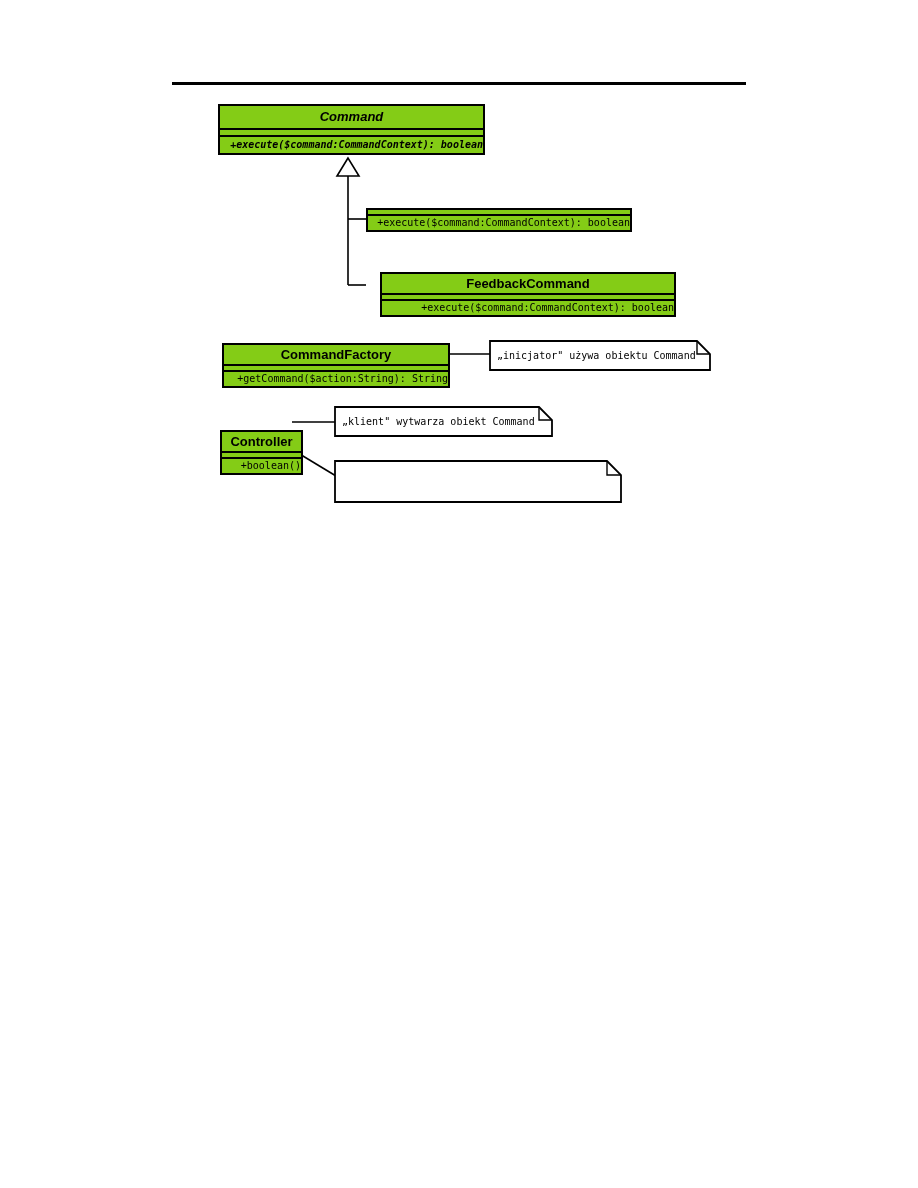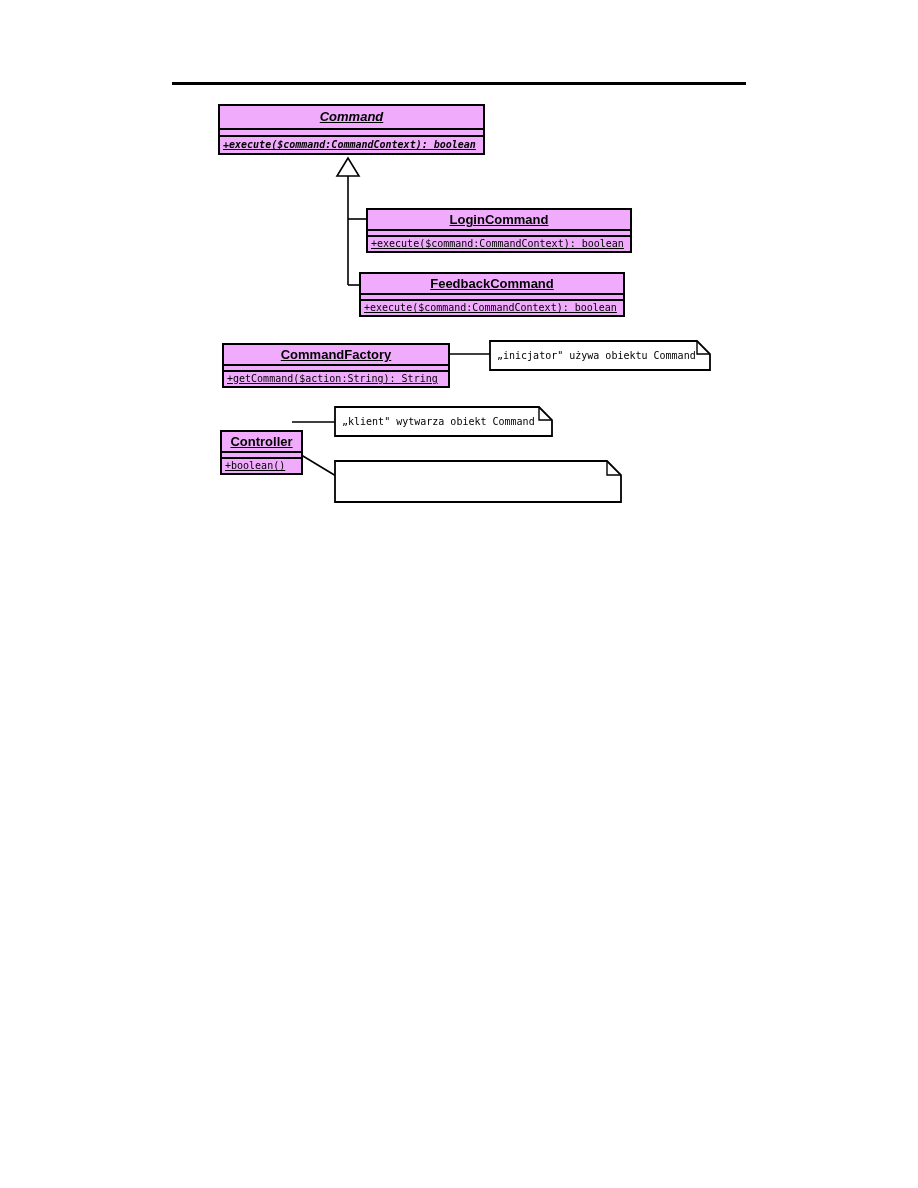--- a/index.html
+++ b/index.html
@@ -13,56 +13,56 @@
   .top-rule {
     position:absolute; left:172px; top:82px;
     width:574px; height:3px; background:#000;
   }
   .svg-layer {
     position:absolute; left:0; top:0; width:918px; height:1188px;
   }
   
   .uml-class {
     position:absolute;
-    background:#f0abfc;
+    background:#84cc16;
     border:2px solid #000;
     box-sizing:border-box;
-    text-decoration:underline;
   }
   .uml-title {
     text-align:center;
     font-weight:bold;
     font-size:13px;
     color:#000;
     border-bottom:2px solid #000;
     white-space:nowrap;
     overflow:hidden;
   }
   .uml-spacer {
     border-bottom:2px solid #000;
   }
   .uml-methods {
     font-family:"DejaVu Sans Mono", monospace;
     font-size:10px;
     color:#000;
     padding-left:3px;
     white-space:nowrap;
     overflow:hidden;
+    text-align:right;
   }
   .abstract .uml-title { font-style:italic; }
   .abstract .uml-methods { font-style:italic; font-weight:bold; }
 
   
   .cls-command          { left:218px; top:104px; width:267px; }
   .cls-command .uml-title   { height:22px; line-height:22px; }
   .cls-command .uml-spacer  { height:5px; }
   .cls-command .uml-methods { height:16px; line-height:16px; }
 
   .cls-login            { left:366px; top:208px; width:266px; }
-  .cls-feedback         { left:359px; top:272px; width:266px; }
+  .cls-feedback         { left:380px; top:272px; width:296px; }
   .cls-factory          { left:222px; top:343px; width:228px; }
   .cls-controller       { left:220px; top:430px; width:83px;  }
 
   .cls-login .uml-title, .cls-feedback .uml-title,
   .cls-factory .uml-title, .cls-controller .uml-title
                         { height:19px; line-height:19px; }
   .cls-login .uml-spacer, .cls-feedback .uml-spacer,
   .cls-factory .uml-spacer, .cls-controller .uml-spacer
                         { height:4px; }
   .cls-login .uml-methods, .cls-feedback .uml-methods,
@@ -109,21 +109,20 @@
     <path d="M607,461 V475 H621" fill="none" stroke="#000" stroke-width="1.4"></path>
   </svg>
 
   <div class="uml-class cls-command abstract">
     <div class="uml-title">Command</div>
     <div class="uml-spacer"></div>
     <div class="uml-methods">+execute($command:CommandContext): boolean</div>
   </div>
 
   <div class="uml-class cls-login">
-    <div class="uml-title">LoginCommand</div>
     <div class="uml-spacer"></div>
     <div class="uml-methods">+execute($command:CommandContext): boolean</div>
   </div>
 
   <div class="uml-class cls-feedback">
     <div class="uml-title">FeedbackCommand</div>
     <div class="uml-spacer"></div>
     <div class="uml-methods">+execute($command:CommandContext): boolean</div>
   </div>
 

